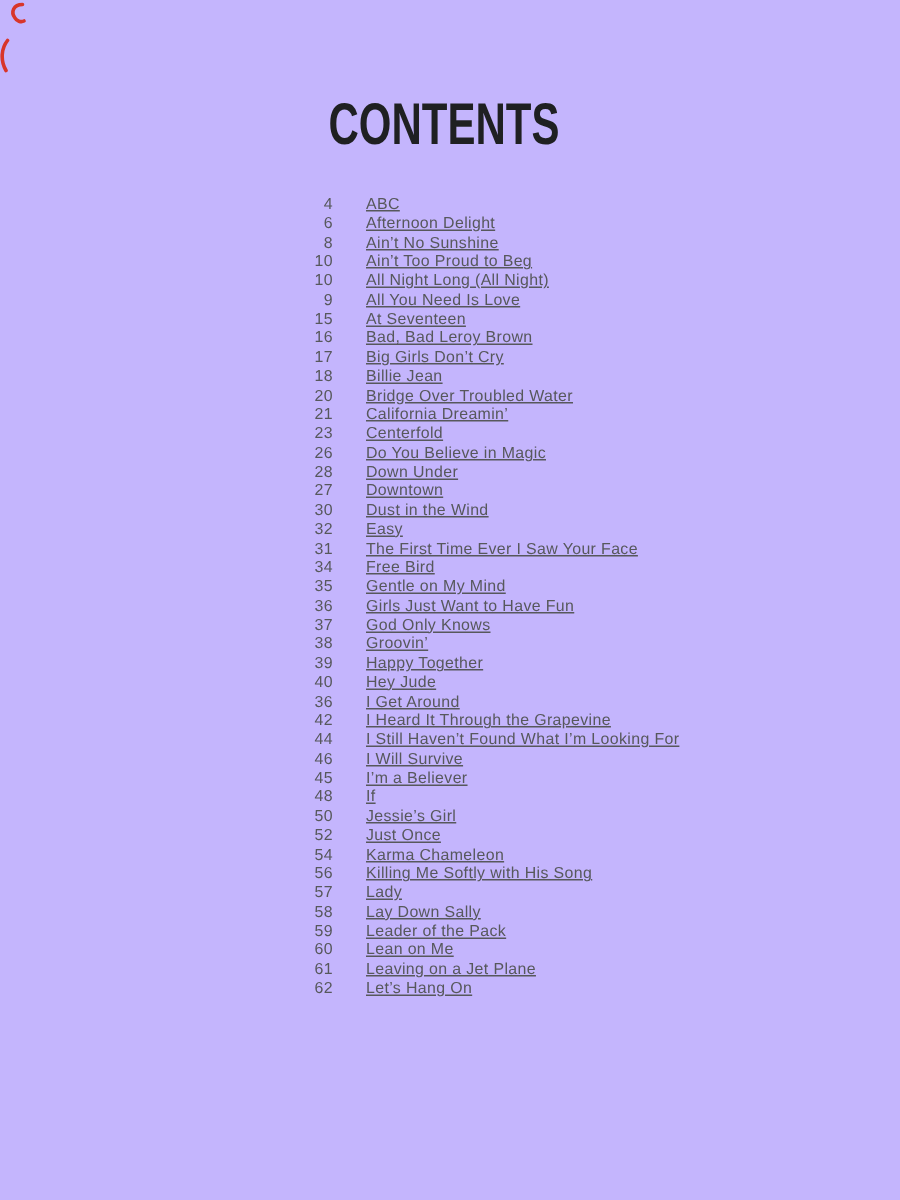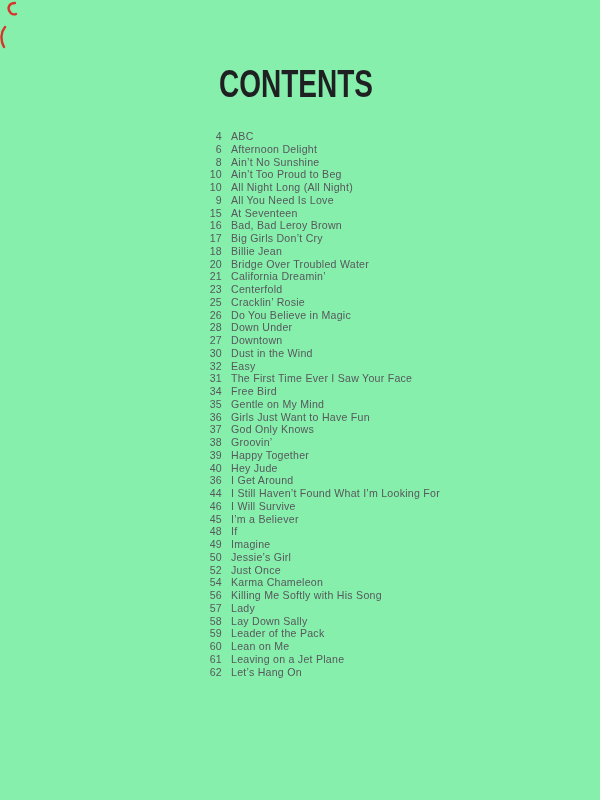--- a/index.html
+++ b/index.html
@@ -4,21 +4,21 @@
 <style>
   html, body {
     margin: 0;
     padding: 0;
     background: #ffffff;
   }
   .page {
     position: relative;
     width: 600px;
     height: 800px;
-    background: #86efac;
+    background: #c4b5fd;
     overflow: hidden;
     font-family: "Liberation Sans", sans-serif;
   }
   .title {
     position: absolute;
     left: 219px;
     top: 62px;
     font-size: 40px;
     font-weight: bold;
     color: #1f2022;
@@ -39,22 +39,23 @@
     line-height: 12.75px;
     font-size: 10.6px;
     letter-spacing: 0.25px;
   }
   .toc-num {
     flex: 0 0 42px;
     width: 42px;
     text-align: right;
   }
   .toc-title {
-    margin-left: 9px;
+    margin-left: 22px;
     white-space: nowrap;
+    text-decoration: underline;
   }
   .pen-marks {
     position: absolute;
     left: 0;
     top: 0;
   }
 </style>
 </head>
 <body>
 
@@ -114,24 +115,20 @@
       </div>
       <div class="toc-row">
         <span class="toc-num">21</span>
         <span class="toc-title">California Dreamin’</span>
       </div>
       <div class="toc-row">
         <span class="toc-num">23</span>
         <span class="toc-title">Centerfold</span>
       </div>
       <div class="toc-row">
-        <span class="toc-num">25</span>
-        <span class="toc-title">Cracklin’ Rosie</span>
-      </div>
-      <div class="toc-row">
         <span class="toc-num">26</span>
         <span class="toc-title">Do You Believe in Magic</span>
       </div>
       <div class="toc-row">
         <span class="toc-num">28</span>
         <span class="toc-title">Down Under</span>
       </div>
       <div class="toc-row">
         <span class="toc-num">27</span>
         <span class="toc-title">Downtown</span>
@@ -174,40 +171,40 @@
       </div>
       <div class="toc-row">
         <span class="toc-num">40</span>
         <span class="toc-title">Hey Jude</span>
       </div>
       <div class="toc-row">
         <span class="toc-num">36</span>
         <span class="toc-title">I Get Around</span>
       </div>
       <div class="toc-row">
+        <span class="toc-num">42</span>
+        <span class="toc-title">I Heard It Through the Grapevine</span>
+      </div>
+      <div class="toc-row">
         <span class="toc-num">44</span>
         <span class="toc-title">I Still Haven’t Found What I’m Looking For</span>
       </div>
       <div class="toc-row">
         <span class="toc-num">46</span>
         <span class="toc-title">I Will Survive</span>
       </div>
       <div class="toc-row">
         <span class="toc-num">45</span>
         <span class="toc-title">I’m a Believer</span>
       </div>
       <div class="toc-row">
         <span class="toc-num">48</span>
         <span class="toc-title">If</span>
       </div>
       <div class="toc-row">
-        <span class="toc-num">49</span>
-        <span class="toc-title">Imagine</span>
-      </div>
-      <div class="toc-row">
         <span class="toc-num">50</span>
         <span class="toc-title">Jessie’s Girl</span>
       </div>
       <div class="toc-row">
         <span class="toc-num">52</span>
         <span class="toc-title">Just Once</span>
       </div>
       <div class="toc-row">
         <span class="toc-num">54</span>
         <span class="toc-title">Karma Chameleon</span>

